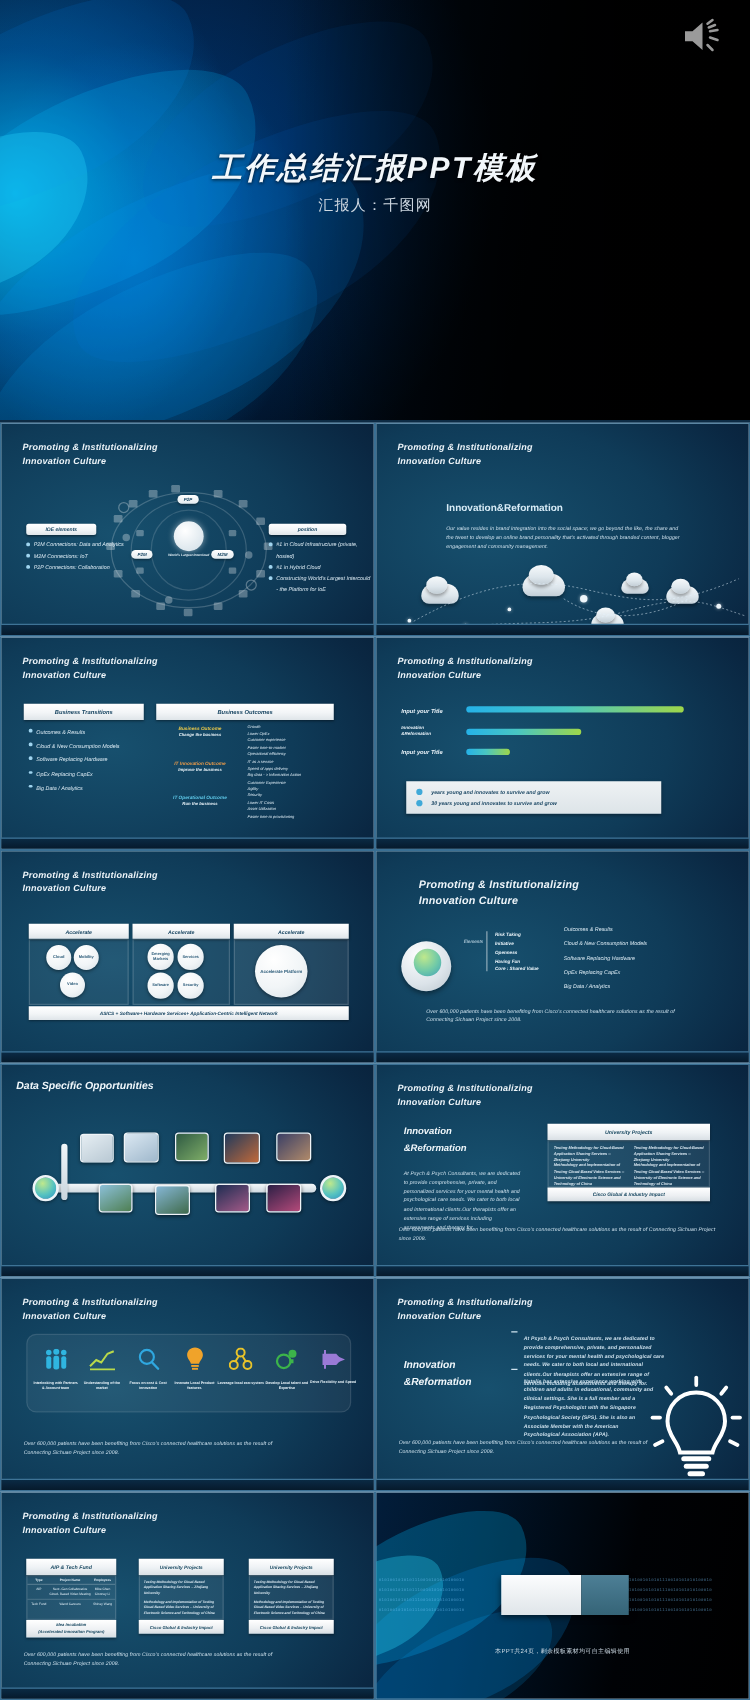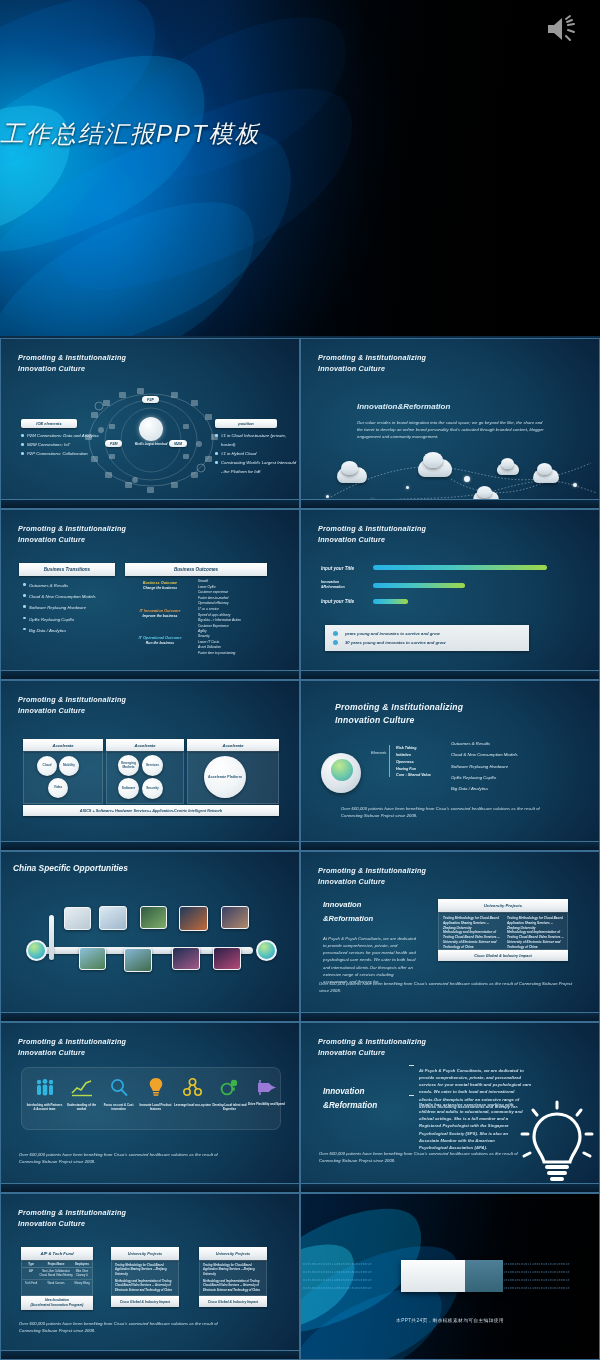--- a/index.html
+++ b/index.html
@@ -33,22 +33,22 @@
   .w3 { left:-110px; top:20px;  width:280px; height:130px; background:rgba(0,120,220,.15); }
   .w4 { left:40px;   top:120px; width:330px; height:140px; background:rgba(0,110,210,.12); }
   .w5 { left:-30px;  top:230px; width:300px; height:130px; background:rgba(0,170,255,.13); }
   .w6 { left:100px;  top:40px;  width:260px; height:120px; background:rgba(0,100,200,.11); }
   .w7 { left:-120px; top:120px; width:200px; height:110px; background:rgba(40,220,255,.30); }
   .hero-vign {
     position:absolute; inset:0;
     background:linear-gradient(90deg, rgba(0,0,0,0) 38%, rgba(0,0,0,.55) 62%, rgba(0,0,0,.9) 82%, #000 100%);
   }
   .hero-title {
-    position:absolute; left:0; right:0; top:118px; 
-    font-size:24px; font-weight:normal; font-style:italic; color:#f2f7fb;
+    position:absolute; left:0; right:0; top:118px; text-align:center;
+    font-size:24px; font-weight:bold; font-style:italic; color:#f2f7fb;
     letter-spacing:2px; text-shadow:0 1px 3px rgba(0,0,0,.8);
   }
   .hero-sub {
     position:absolute; left:0; right:0; top:156px; text-align:center;
     font-size:12px; color:#cfd9e2; letter-spacing:1px;
   }
   .speaker-icon { position:absolute; right:22px; top:14px; width:34px; height:30px; }
 
   
   .grid { display:grid; grid-template-columns:300px 300px; width:600px; }
@@ -233,20 +233,21 @@
     <g stroke="#9a9a9a" stroke-width="2" stroke-linecap="round">
       <line x1="22" y1="5" x2="26" y2="2"></line>
       <line x1="24" y1="11" x2="30" y2="10"></line>
       <line x1="24" y1="16" x2="30" y2="18"></line>
       <line x1="22" y1="22" x2="26" y2="26"></line>
       <line x1="23" y1="8" x2="28" y2="6"></line>
     </g>
   </svg>
 
   <div class="hero-title">工作总结汇报PPT模板</div>
+  <div class="hero-sub">汇报人：千图网</div>
 </div>
 
 <div class="grid">
 
   <div class="slide">
     <div class="stitle">
       <div>Promoting &amp; Institutionalizing</div>
       <div>Innovation Culture</div>
     </div>
 
@@ -304,21 +305,21 @@
       <li>Constructing World's Largest Intercould - the Platform for IoE</li>
     </ul>
     <div class="slide-foot"></div>
   </div>
 
   <div class="slide">
     <div class="stitle">
       <div>Promoting &amp; Institutionalizing</div>
       <div>Innovation Culture</div>
     </div>
-    <div style="position:absolute;left:56px;top:63px;font-size:8px;font-weight:bold;font-style:italic;color:#d8ecf7;">Innovation&amp;Reformation</div>
+    <div style="position:absolute;left:56px;top:63px;font-size:8px;font-weight:bold;color:#d8ecf7;">Innovation&amp;Reformation</div>
     <div class="note" style="left:56px;top:80px;width:188px;">Our value resides in brand integration into the social space; we go beyond the like, the share and the tweet to develop an online brand personality that's activated through branded content, blogger engagement and community management.</div>
 
     <div class="cl" style="left:36px;top:128px;width:30px;height:16px;border-radius:14px 14px 9px 9px;"></div>
     <div class="cl" style="left:40px;top:122px;width:17px;height:14px;"></div>
     <div class="cl" style="left:117px;top:120px;width:34px;height:18px;border-radius:16px 16px 10px 10px;"></div>
     <div class="cl" style="left:122px;top:113px;width:20px;height:16px;"></div>
     <div class="cl" style="left:196px;top:124px;width:22px;height:12px;border-radius:11px 11px 7px 7px;"></div>
     <div class="cl" style="left:200px;top:119px;width:13px;height:11px;"></div>
     <div class="cl" style="left:232px;top:130px;width:26px;height:14px;border-radius:13px 13px 8px 8px;"></div>
     <div class="cl" style="left:236px;top:124px;width:15px;height:12px;"></div>
@@ -476,21 +477,21 @@
     <div class="rl" style="left:150px;top:60px;">Outcomes &amp; Results</div>
     <div class="rl" style="left:150px;top:71px;">Cloud &amp; New Consumption Models</div>
     <div class="rl" style="left:150px;top:83px;">Software Replacing Hardware</div>
     <div class="rl" style="left:150px;top:94px;">OpEx Replacing CapEx</div>
     <div class="rl" style="left:150px;top:105px;">Big Data / Analytics</div>
     <div class="note" style="left:40px;top:124px;width:200px;">Over 600,000 patients have been benefiting from Cisco's connected healthcare solutions as the result of Connecting Sichuan Project since 2008.</div>
     <div class="slide-foot"></div>
   </div>
 
   <div class="slide">
-    <div style="position:absolute;left:12px;top:11px;font-size:8.4px;font-weight:bold;font-style:italic;color:#f0f7fb;">China Specific Opportunities</div>
+    <div style="position:absolute;left:12px;top:11px;font-size:8.4px;font-weight:bold;font-style:italic;color:#f0f7fb;">Data Specific Opportunities</div>
     <div class="tlbar"></div>
     <div class="tlnode" style="left:25px;top:88px;"></div>
     <div class="tlnode" style="left:255px;top:88px;"></div>
     <div style="position:absolute;left:48px;top:63px;width:5px;height:45px;border-radius:3px;background:linear-gradient(180deg,#f2f7fa,#c9d5dd);box-shadow:0 1px 2px rgba(0,0,0,.4);"></div>
 
     <div class="photo" style="left:63px;top:55px;width:27px;height:23px;background:linear-gradient(150deg,#e6eef3,#b9c9d4);"></div>
     <div class="photo" style="left:98px;top:54px;width:28px;height:24px;background:linear-gradient(150deg,#dbe8f2,#9fb8cc);"></div>
     <div class="photo" style="left:139px;top:54px;width:27px;height:23px;background:linear-gradient(140deg,#2f5a43,#7fae68);"></div>
     <div class="photo" style="left:178px;top:54px;width:29px;height:25px;background:linear-gradient(140deg,#203a5c,#c26a3a);"></div>
     <div class="photo" style="left:220px;top:54px;width:28px;height:23px;background:linear-gradient(140deg,#3a3f66,#b08a6a);"></div>

